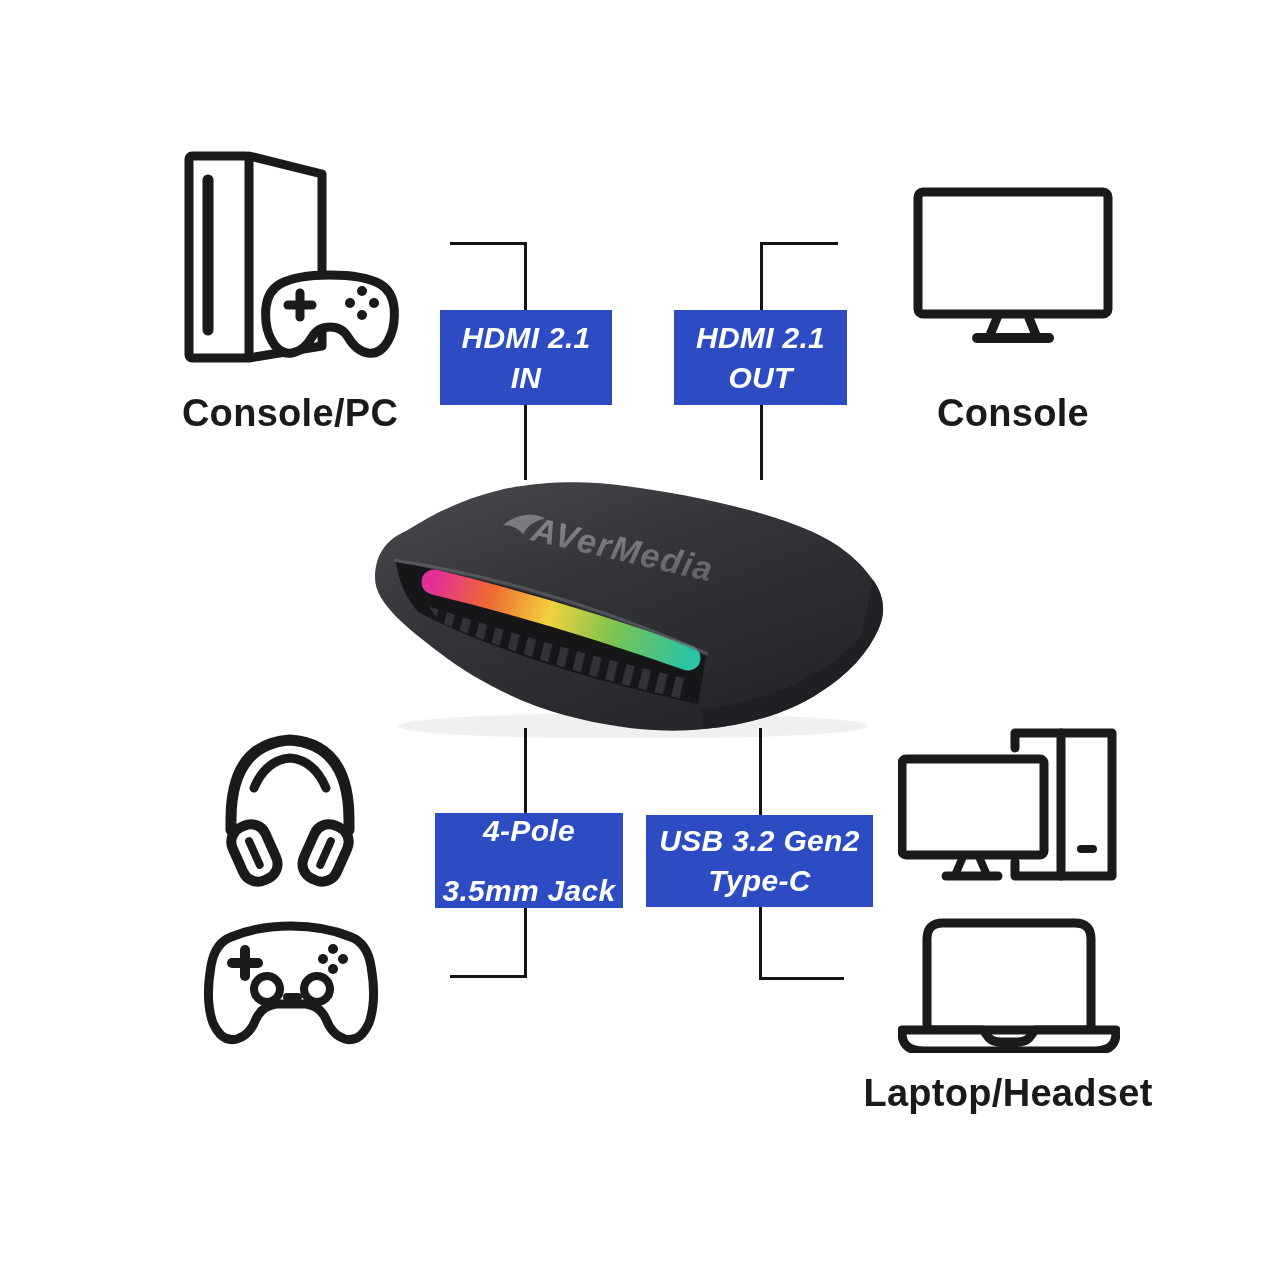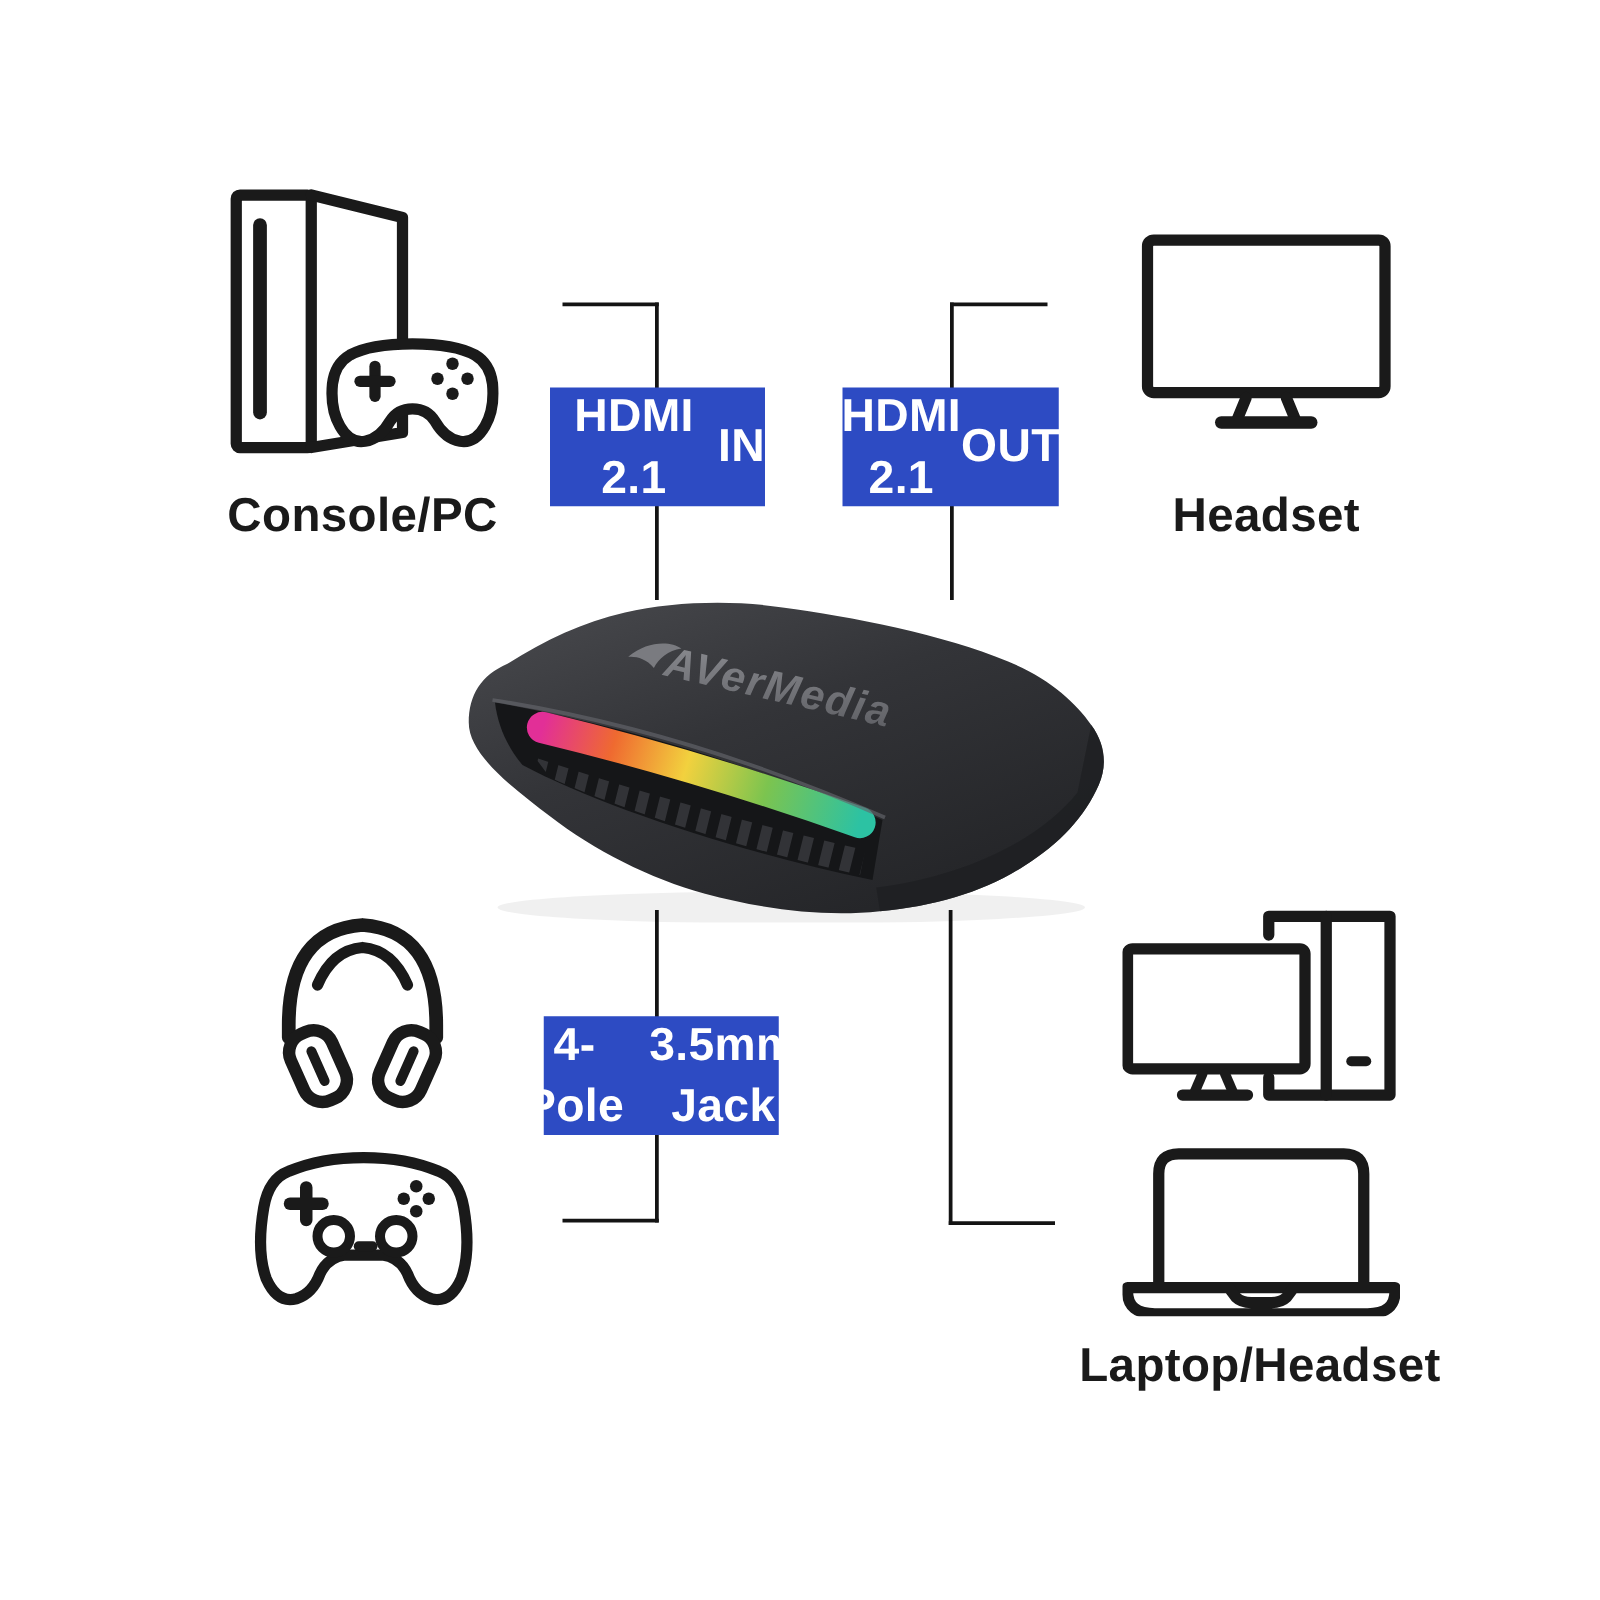--- a/index.html
+++ b/index.html
@@ -7,22 +7,22 @@
     position:relative;width:1280px;height:1280px;background:#ffffff;
     font-family:"Liberation Sans",sans-serif;overflow:hidden;
   }
   .icon{position:absolute;}
   .node-label{
     position:absolute;text-align:center;font-size:38px;font-weight:700;
     color:#1a1a1a;letter-spacing:.3px;white-space:nowrap;
   }
   .port{
     position:absolute;background:#2d4bc3;color:#ffffff;
-    display:flex;flex-direction:row;align-items:center;justify-content:center;
-    font-size:37px;font-weight:700;line-height:1.32;letter-spacing:.3px;text-align:center;
+    display:flex;flex-direction:column;align-items:center;justify-content:center;
+    font-size:30px;font-weight:700;line-height:1.32;letter-spacing:.3px;text-align:center;font-style:italic;
   }
   .l{position:absolute;background:#141414;}
 </style>
 </head>
 <body>
 
 <div class="canvas">
 
   <div class="l" style="left:450px;top:242px;width:77px;height:3px;"></div>
   <div class="l" style="left:524px;top:242px;width:3px;height:238px;"></div>
@@ -52,21 +52,21 @@
   <div class="node-label" style="left:140px;top:392px;width:300px;">Console/PC</div>
 
   <div class="icon" style="left:913px;top:187px;width:200px;height:160px;">
     <svg width="200" height="160" viewBox="0 0 200 160" fill="none" stroke="#1a1a1a" stroke-width="9" stroke-linecap="round" stroke-linejoin="round">
       <rect x="5" y="5" width="190" height="122" rx="5"></rect>
       <line x1="84" y1="131" x2="77" y2="148"></line>
       <line x1="116" y1="131" x2="123" y2="148"></line>
       <line x1="64" y1="151" x2="136" y2="151" stroke-width="10"></line>
     </svg>
   </div>
-  <div class="node-label" style="left:863px;top:392px;width:300px;">Headset</div>
+  <div class="node-label" style="left:863px;top:392px;width:300px;">Console</div>
 
   <div class="port" style="left:440px;top:310px;width:172px;height:95px;">
     <span>HDMI 2.1</span>
     <span>IN</span>
   </div>
   <div class="port" style="left:674px;top:310px;width:173px;height:95px;">
     <span>HDMI 2.1</span>
     <span>OUT</span>
   </div>
 
@@ -127,20 +127,24 @@
         <path d="M -30,-8 C -18,-24 0,-28 10,-24 C 0,-20 -6,-12 -8,-4 C -16,-10 -24,-10 -30,-8 Z" fill="#85868b" opacity="0.85"></path>
         <text x="0" y="0" font-family="Liberation Sans, sans-serif" font-size="34" font-style="italic" font-weight="700" letter-spacing="1.5" fill="url(#logoG)" opacity="0.9">AVerMedia</text>
       </g>
     </svg>
   </div>
 
   <div class="port" style="left:435px;top:813px;width:188px;height:95px;gap:20px;">
     <span>4-Pole</span>
     <span>3.5mm Jack</span>
   </div>
+  <div class="port" style="left:646px;top:815px;width:227px;height:92px;">
+    <span>USB 3.2 Gen2</span>
+    <span>Type-C</span>
+  </div>
 
   <div class="icon" style="left:214px;top:724px;width:152px;height:172px;">
     <svg width="152" height="172" viewBox="0 0 152 172" fill="none" stroke="#1a1a1a" stroke-width="11" stroke-linecap="round" stroke-linejoin="round">
       <path d="M 17,106 L 17,96 Q 17,20 76,16 Q 135,20 135,96 L 135,106"></path>
       <path d="M 40,64 Q 52,36 76,34 Q 100,36 112,64" stroke-width="9"></path>
       <g transform="rotate(-24 40 128)">
         <rect x="22" y="100" width="36" height="58" rx="16" fill="#ffffff" stroke-width="10"></rect>
         <line x1="40" y1="116" x2="40" y2="142" stroke-width="8"></line>
       </g>
       <g transform="rotate(24 112 128)">

